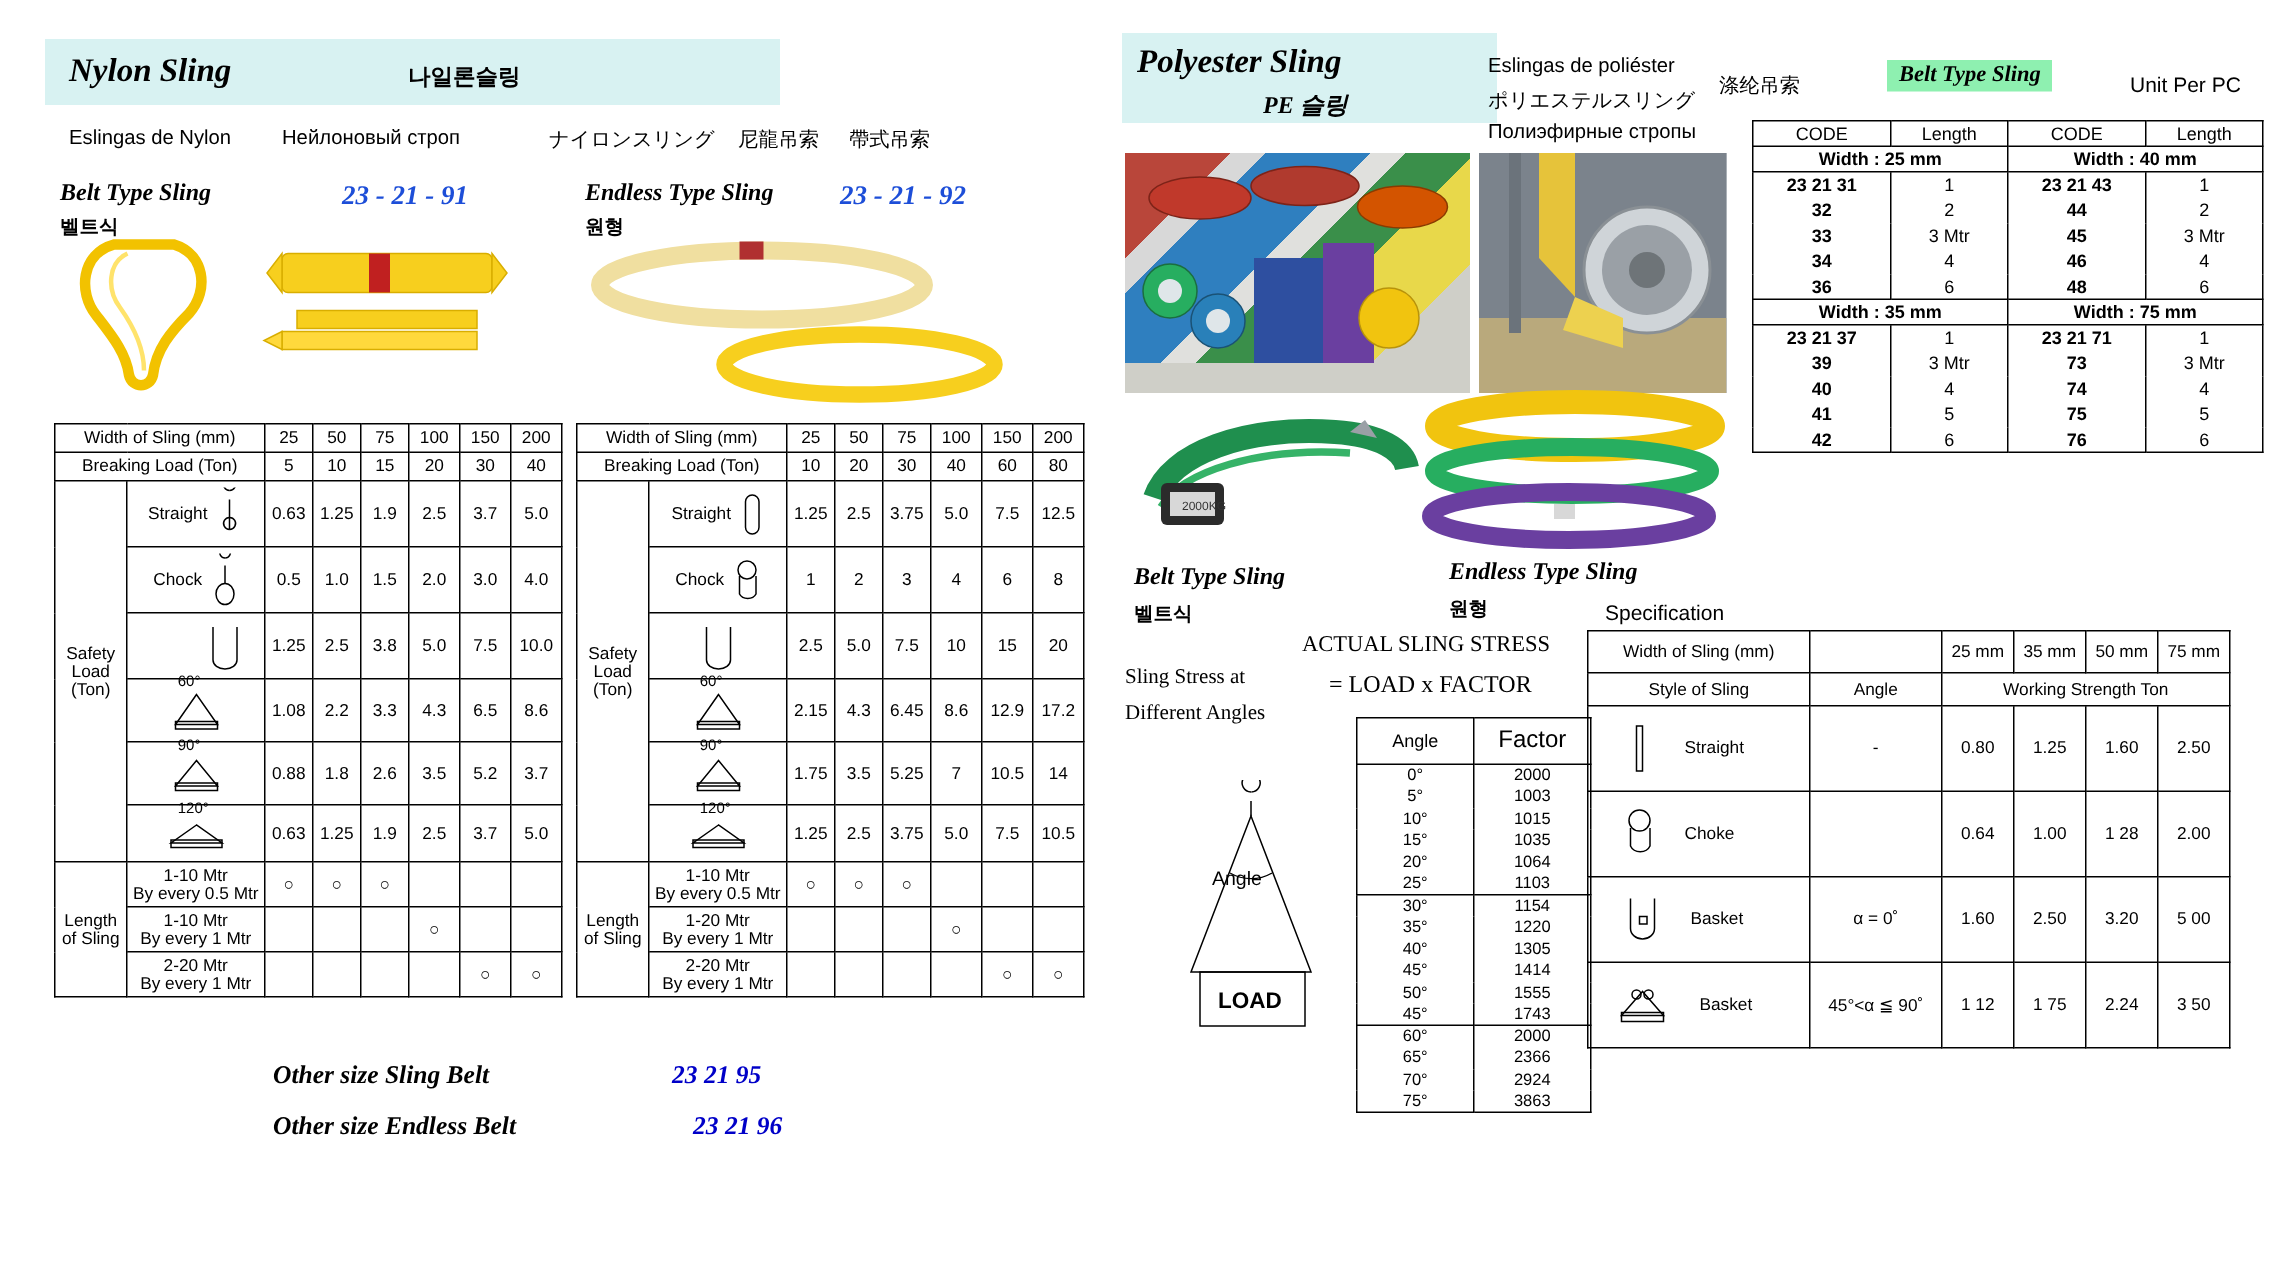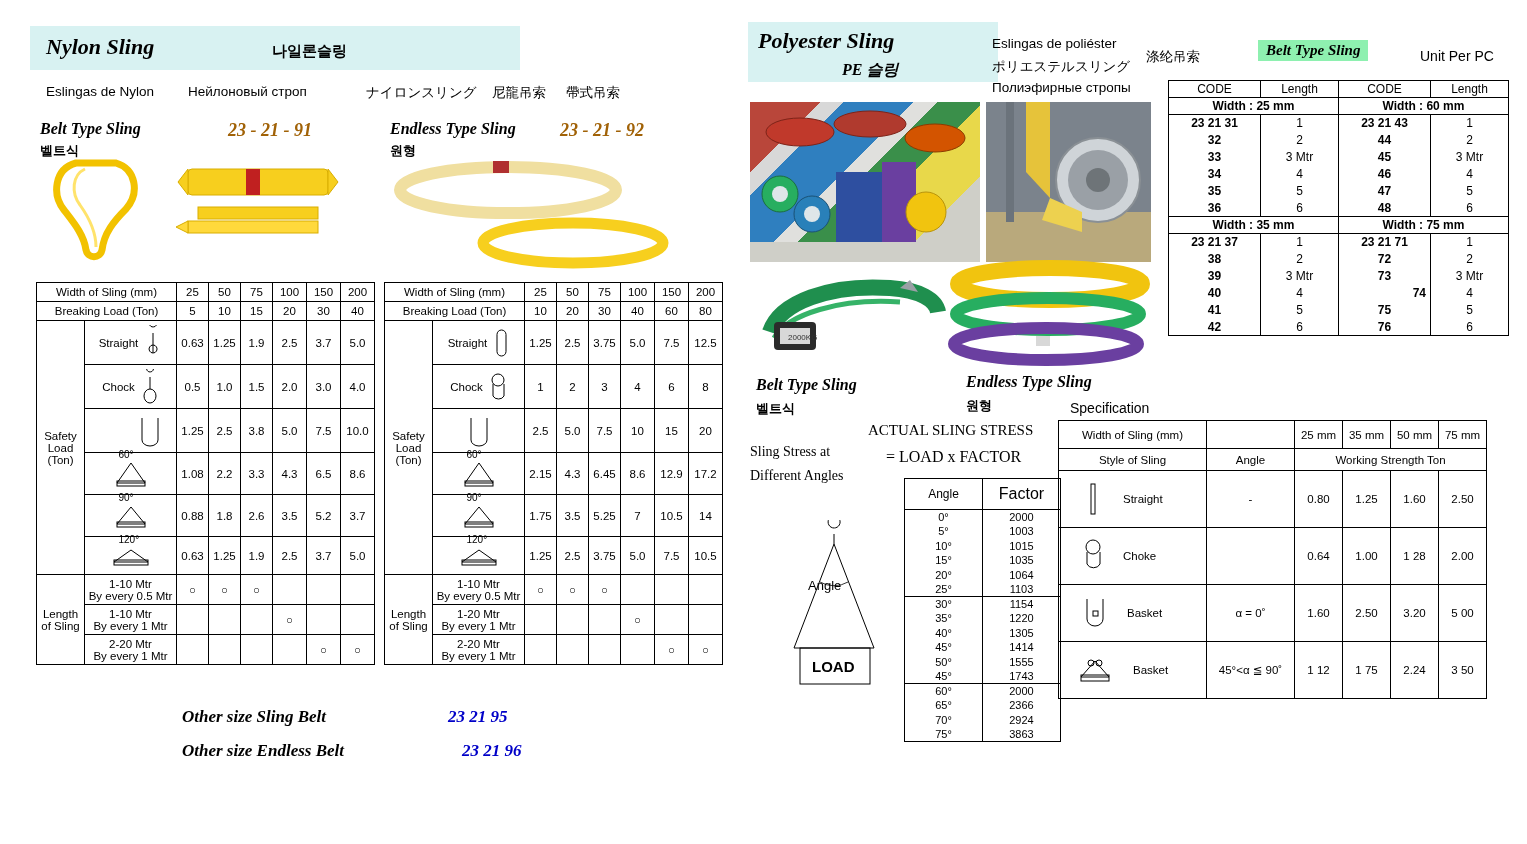--- a/index.html
+++ b/index.html
@@ -22,21 +22,21 @@
   }
   .title-kr { font-weight:bold; font-size:15px; }
   .lang-line { font-size:13.5px; }
   .sub-title {
     font-family:"Liberation Serif", serif;
     font-style:italic; font-weight:bold; font-size:16px;
   }
   .code-num {
     font-family:"Liberation Serif", serif;
     font-weight:bold; font-style:italic;
-    color:#a16207; font-size:18px;
+    color:#1d4ed8; font-size:18px;
   }
   .kr-small { font-weight:bold; font-size:13px; }
 
   
   table { border-collapse:collapse; }
   table td, table th {
     border:1px solid #000;
     text-align:center;
     vertical-align:middle;
     font-size:11.5px;
@@ -546,21 +546,21 @@
     <table class="code-table">
       <tbody>
             <tr>
         <td style="width:92px;">CODE</td>
         <td style="width:78px;">Length</td>
         <td style="width:92px;">CODE</td>
         <td style="width:78px;">Length</td>
       </tr>
       <tr>
         <td colspan="2" class="bold">Width : 25 mm</td>
-        <td colspan="2" class="bold">Width : 60 mm</td>
+        <td colspan="2" class="bold">Width : 40 mm</td>
       </tr>
       <tr>
         <td style="border-bottom:none;" class="bold">23 21 31</td>
         <td style="border-bottom:none;">1</td>
         <td style="border-bottom:none;" class="bold">23 21 43</td>
         <td style="border-bottom:none;">1</td>
       </tr>
       <tr>
         <td style="border-top:none;border-bottom:none;" class="bold">32</td>
         <td style="border-top:none;border-bottom:none;">2</td>
@@ -573,58 +573,46 @@
         <td style="border-top:none;border-bottom:none;" class="bold">45</td>
         <td style="border-top:none;border-bottom:none;">3 Mtr</td>
       </tr>
       <tr>
         <td style="border-top:none;border-bottom:none;" class="bold">34</td>
         <td style="border-top:none;border-bottom:none;">4</td>
         <td style="border-top:none;border-bottom:none;" class="bold">46</td>
         <td style="border-top:none;border-bottom:none;">4</td>
       </tr>
       <tr>
-        <td style="border-top:none;border-bottom:none;" class="bold">35</td>
-        <td style="border-top:none;border-bottom:none;">5</td>
-        <td style="border-top:none;border-bottom:none;" class="bold">47</td>
-        <td style="border-top:none;border-bottom:none;">5</td>
-      </tr>
-      <tr>
         <td style="border-top:none;" class="bold">36</td>
         <td style="border-top:none;">6</td>
         <td style="border-top:none;" class="bold">48</td>
         <td style="border-top:none;">6</td>
       </tr>
 
       <tr>
         <td colspan="2" class="bold">Width : 35 mm</td>
         <td colspan="2" class="bold">Width : 75 mm</td>
       </tr>
       <tr>
         <td style="border-bottom:none;" class="bold">23 21 37</td>
         <td style="border-bottom:none;">1</td>
         <td style="border-bottom:none;" class="bold">23 21 71</td>
         <td style="border-bottom:none;">1</td>
       </tr>
       <tr>
-        <td style="border-top:none;border-bottom:none;" class="bold">38</td>
-        <td style="border-top:none;border-bottom:none;">2</td>
-        <td style="border-top:none;border-bottom:none;" class="bold">72</td>
-        <td style="border-top:none;border-bottom:none;">2</td>
-      </tr>
-      <tr>
         <td style="border-top:none;border-bottom:none;" class="bold">39</td>
         <td style="border-top:none;border-bottom:none;">3 Mtr</td>
         <td style="border-top:none;border-bottom:none;" class="bold">73</td>
         <td style="border-top:none;border-bottom:none;">3 Mtr</td>
       </tr>
       <tr>
         <td style="border-top:none;border-bottom:none;" class="bold">40</td>
         <td style="border-top:none;border-bottom:none;">4</td>
-        <td style="border-top:none;border-bottom:none;text-align:right;" class="bold">74</td>
+        <td style="border-top:none;border-bottom:none;" class="bold">74</td>
         <td style="border-top:none;border-bottom:none;">4</td>
       </tr>
       <tr>
         <td style="border-top:none;border-bottom:none;" class="bold">41</td>
         <td style="border-top:none;border-bottom:none;">5</td>
         <td style="border-top:none;border-bottom:none;" class="bold">75</td>
         <td style="border-top:none;border-bottom:none;">5</td>
       </tr>
       <tr>
         <td style="border-top:none;" class="bold">42</td>

